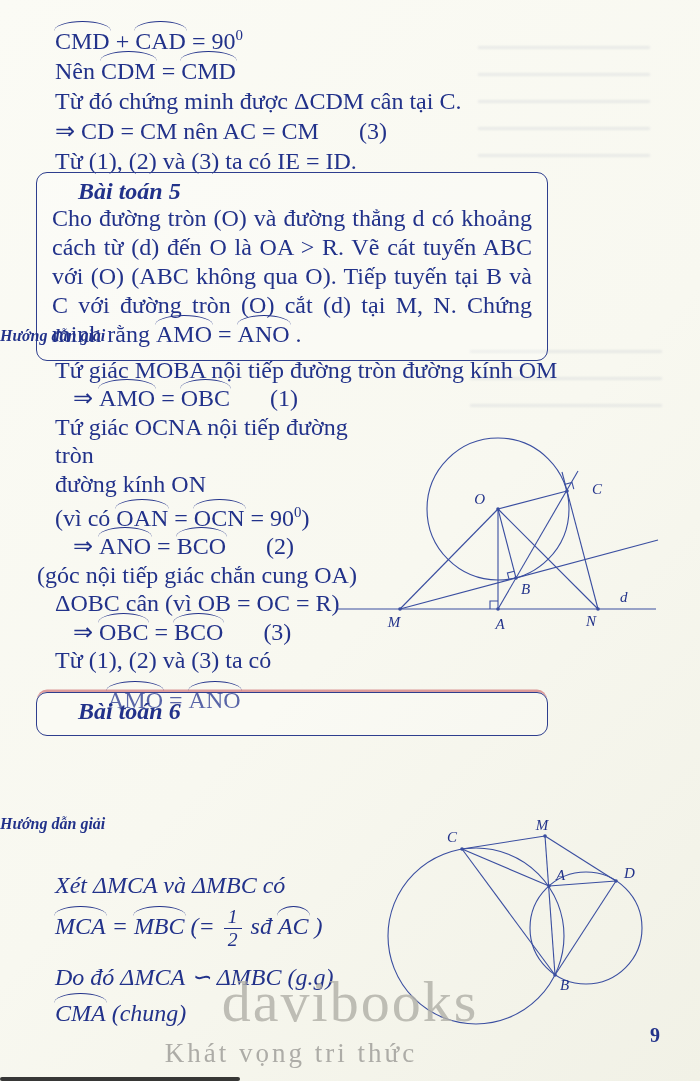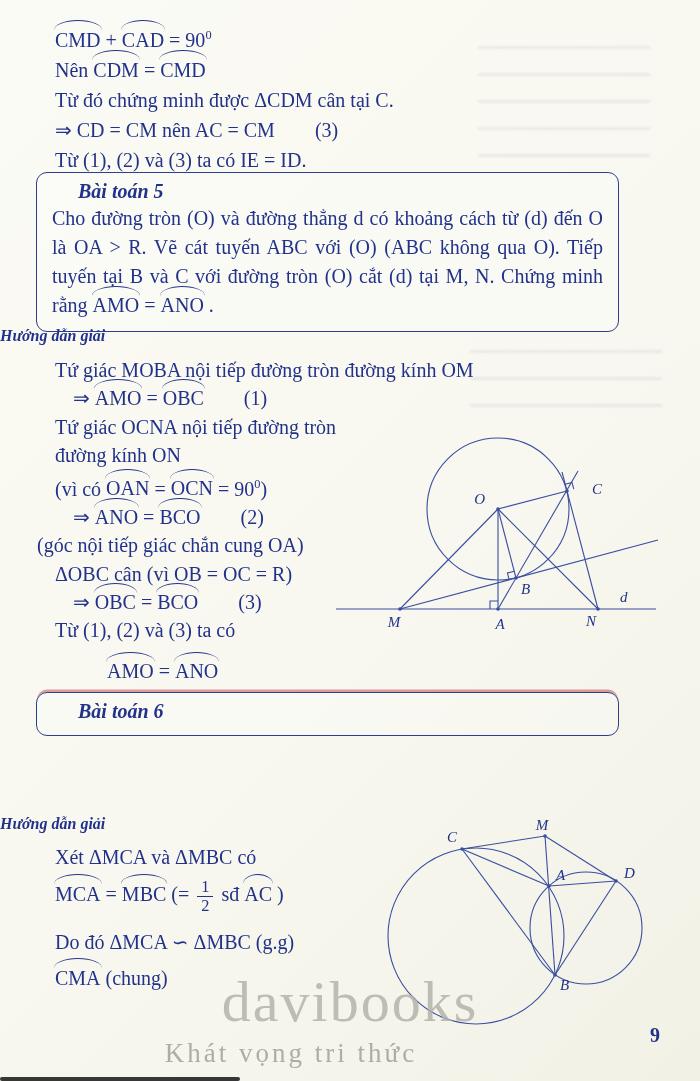--- a/index.html
+++ b/index.html
@@ -5,41 +5,41 @@
   * { margin:0; padding:0; box-sizing:border-box; }
   html,body { width:700px; height:1081px; }
   body{
     position:relative;
     font-family:"Liberation Serif", serif;
     color:#22328a;
     background:linear-gradient(135deg,#fbfbf5 0%,#f8f8f0 55%,#f1f1e6 100%);
     overflow:hidden;
   }
   .abs{ position:absolute; }
-  p{ font-size:20px; }
+  p{ font-size:24px; }
 
   
   .arc{ position:relative; display:inline-block; }
   .arc::before{
     content:""; position:absolute; left:-1px; right:-1px; top:-5px; height:9px;
     border-top:1.4px solid currentColor;
     border-radius:50% 50% 0 0 / 100% 100% 0 0;
   }
   .sup{ font-size:.62em; vertical-align:super; }
   .tag{ margin-left:40px; }
   .frac{ display:inline-flex; flex-direction:column; align-items:center;
          vertical-align:middle; font-size:.82em; line-height:1.1; margin:0 3px; }
   .frac .num{ border-bottom:1.2px solid currentColor; padding:0 4px; }
   .frac .den{ padding:0 4px; }
 
   #top-block{ left:55px; top:20px; width:610px; }
   #top-block p{ line-height:30px; }
 
   .problem-box{
-    left:36px; width:583px;
+    left:36px; width:512px;
     border:1.8px solid #2e3e8e; border-radius:11px;
     padding:5px 15px 11px 15px;
     background:rgba(255,255,255,0.25);
   }
   #box1{ top:172px; }
   #box2{ top:692px; box-shadow:0 -3.5px 0 -1px rgba(193,62,70,.5); }
   .problem-title{ font-weight:bold; font-style:italic; text-indent:26px; line-height:26px; }
   .problem-body{ text-align:justify; line-height:29px; }
 
   .guide-heading{ left:0; width:700px; text-align:left;
@@ -47,21 +47,21 @@
   #heading1{ top:327px; }
   #heading2{ top:815px; }
 
   #sol1{ left:55px; top:356px; width:612px; }
   #sol1 p{ line-height:28.4px; width:334px; }
   #sol1 p.full{ width:612px; }
   #sol1 p.ind{ padding-left:18px; }
   #sol1 p.out{ margin-left:-18px; }
   #sol1 p.ctr{ padding-left:52px;margin-top:12px; }
 
-  #sol6{ left:55px; top:842px; width:330px; }
+  #sol6{ left:55px; top:870px; width:330px;font-style:italic; }
   #sol6 p{ line-height:30px; margin-bottom:6px; }
   #sol6 p.gap{ margin-bottom:12px; }
 
   #diagram1{ left:328px; top:416px; }
   #diagram2{ left:356px; top:818px; }
   svg text{ font-family:"Liberation Serif", serif; font-style:italic;
             font-size:15px; fill:#22328a; }
 
   #watermark-main{ left:0; top:968px; width:700px; text-align:center;
     font-size:58px; color:#b2b1a9; opacity:.82; letter-spacing:2px; }

